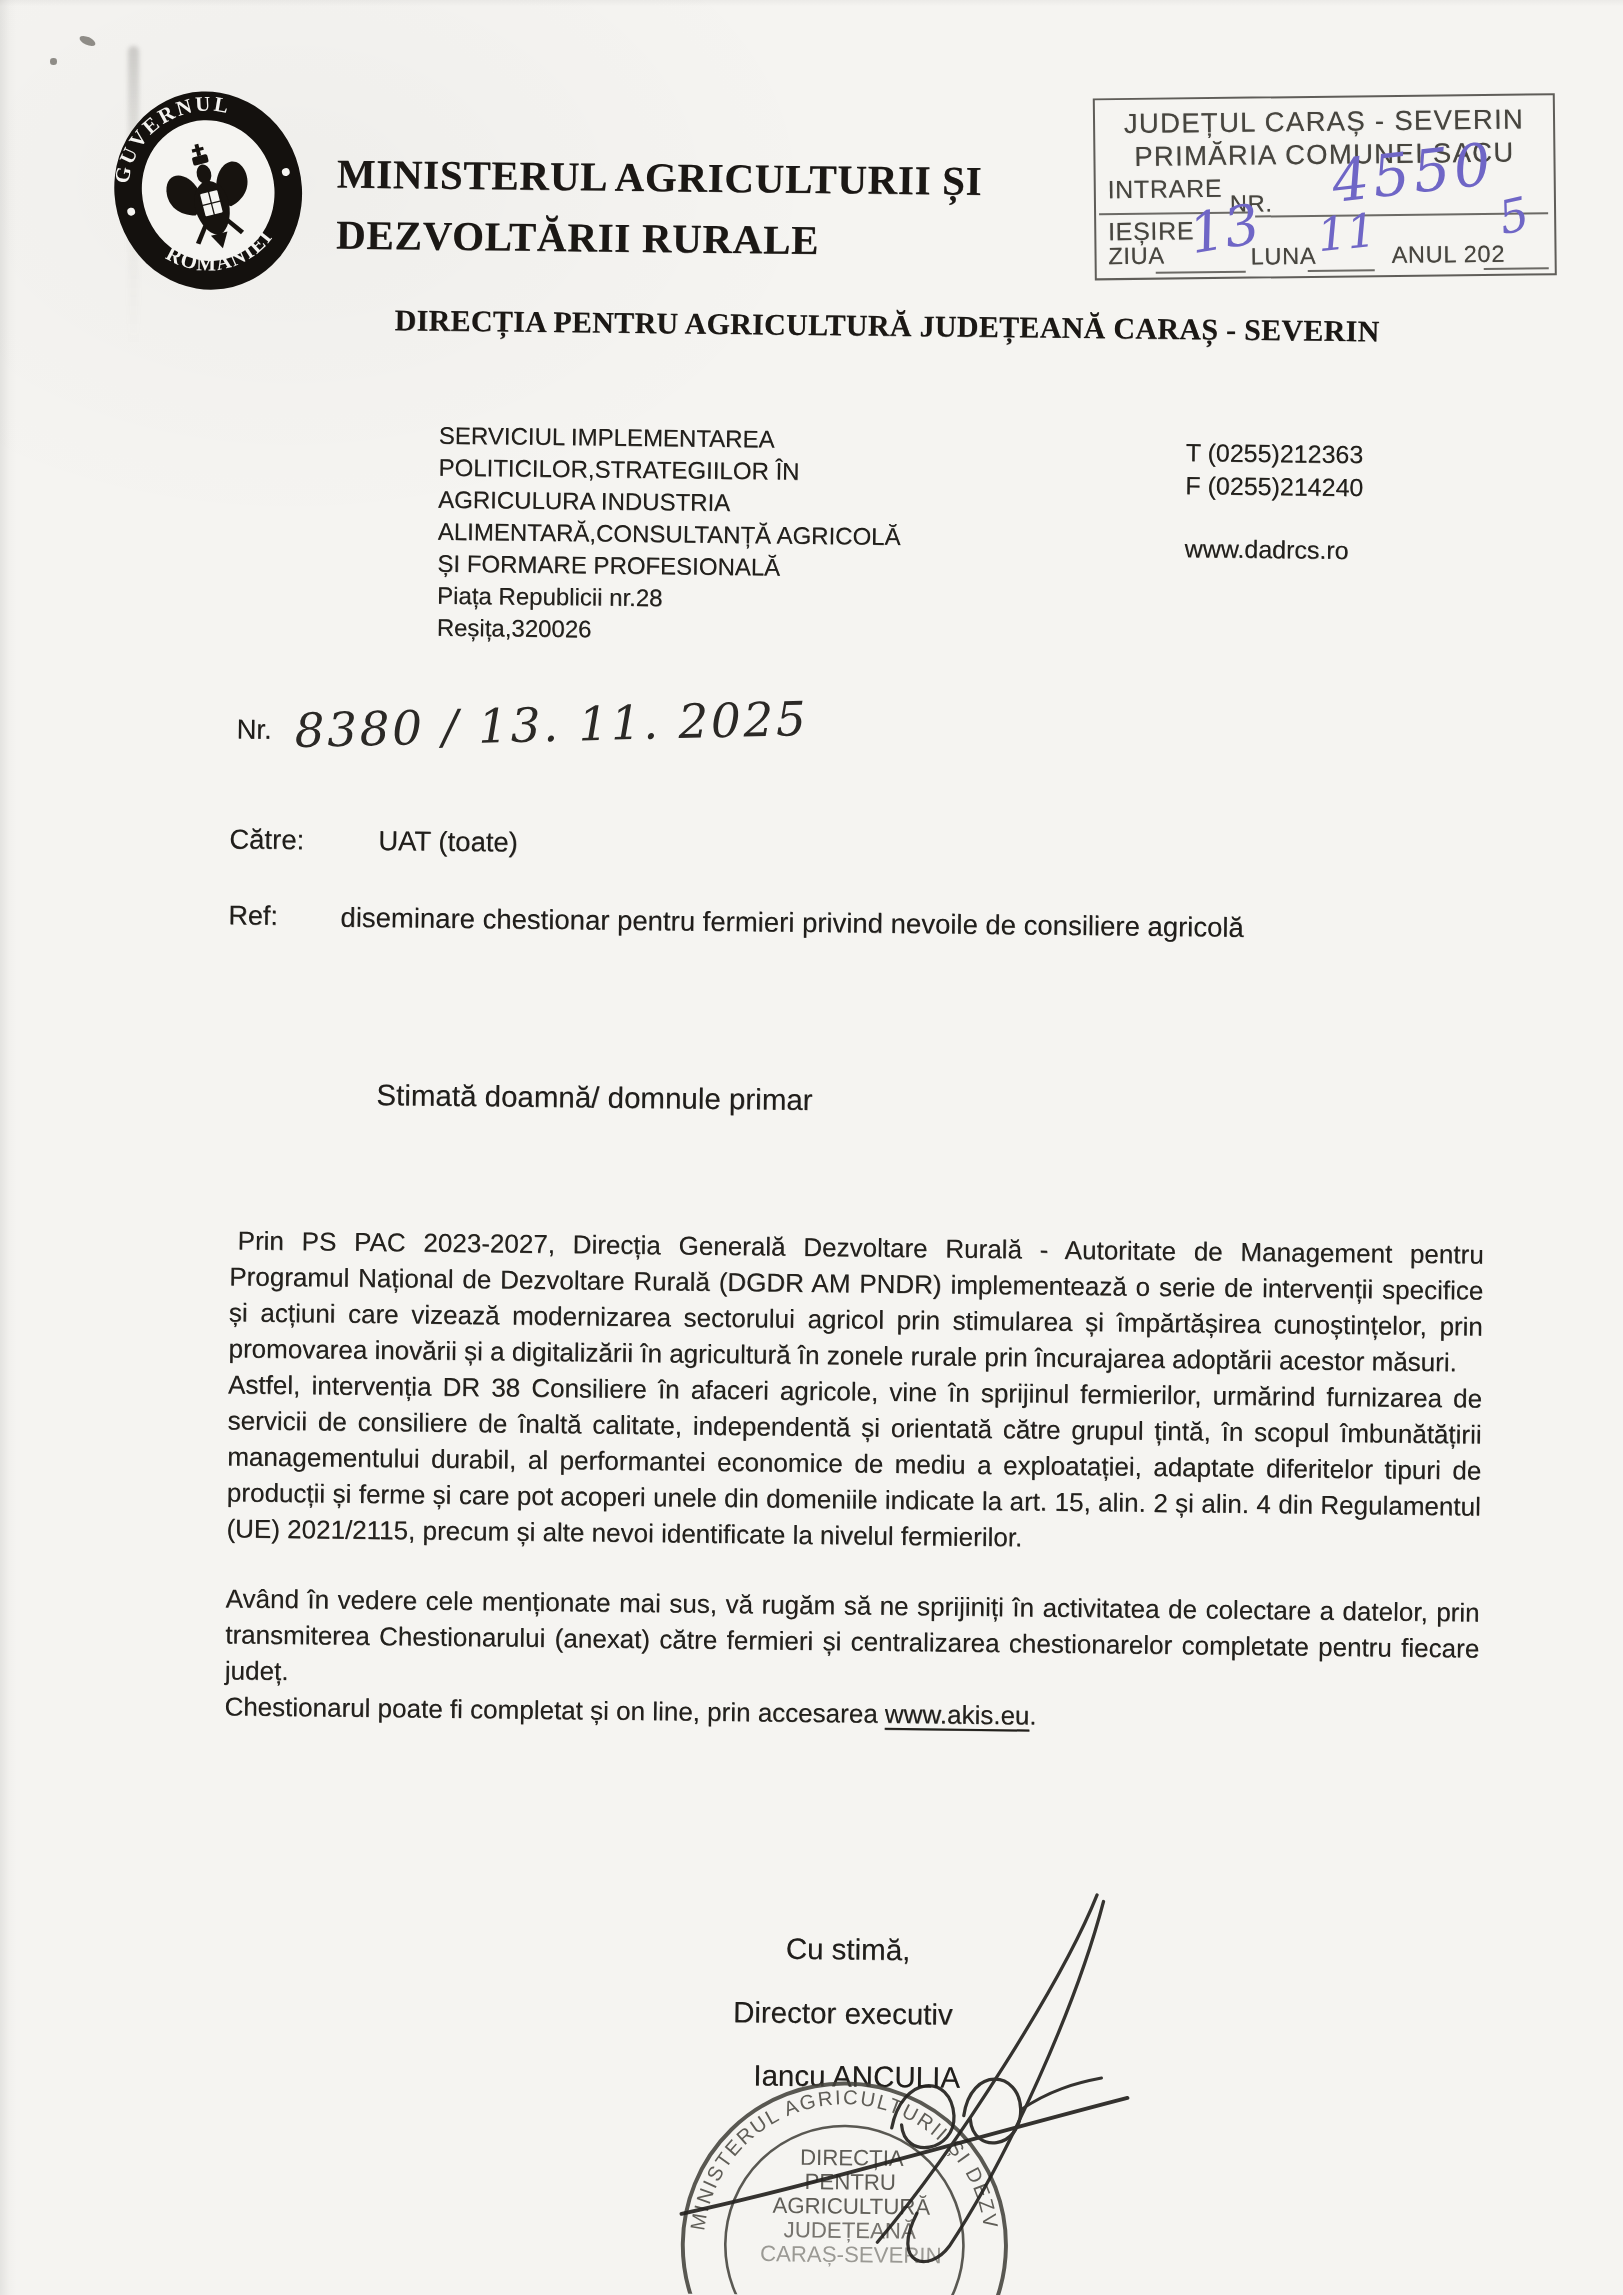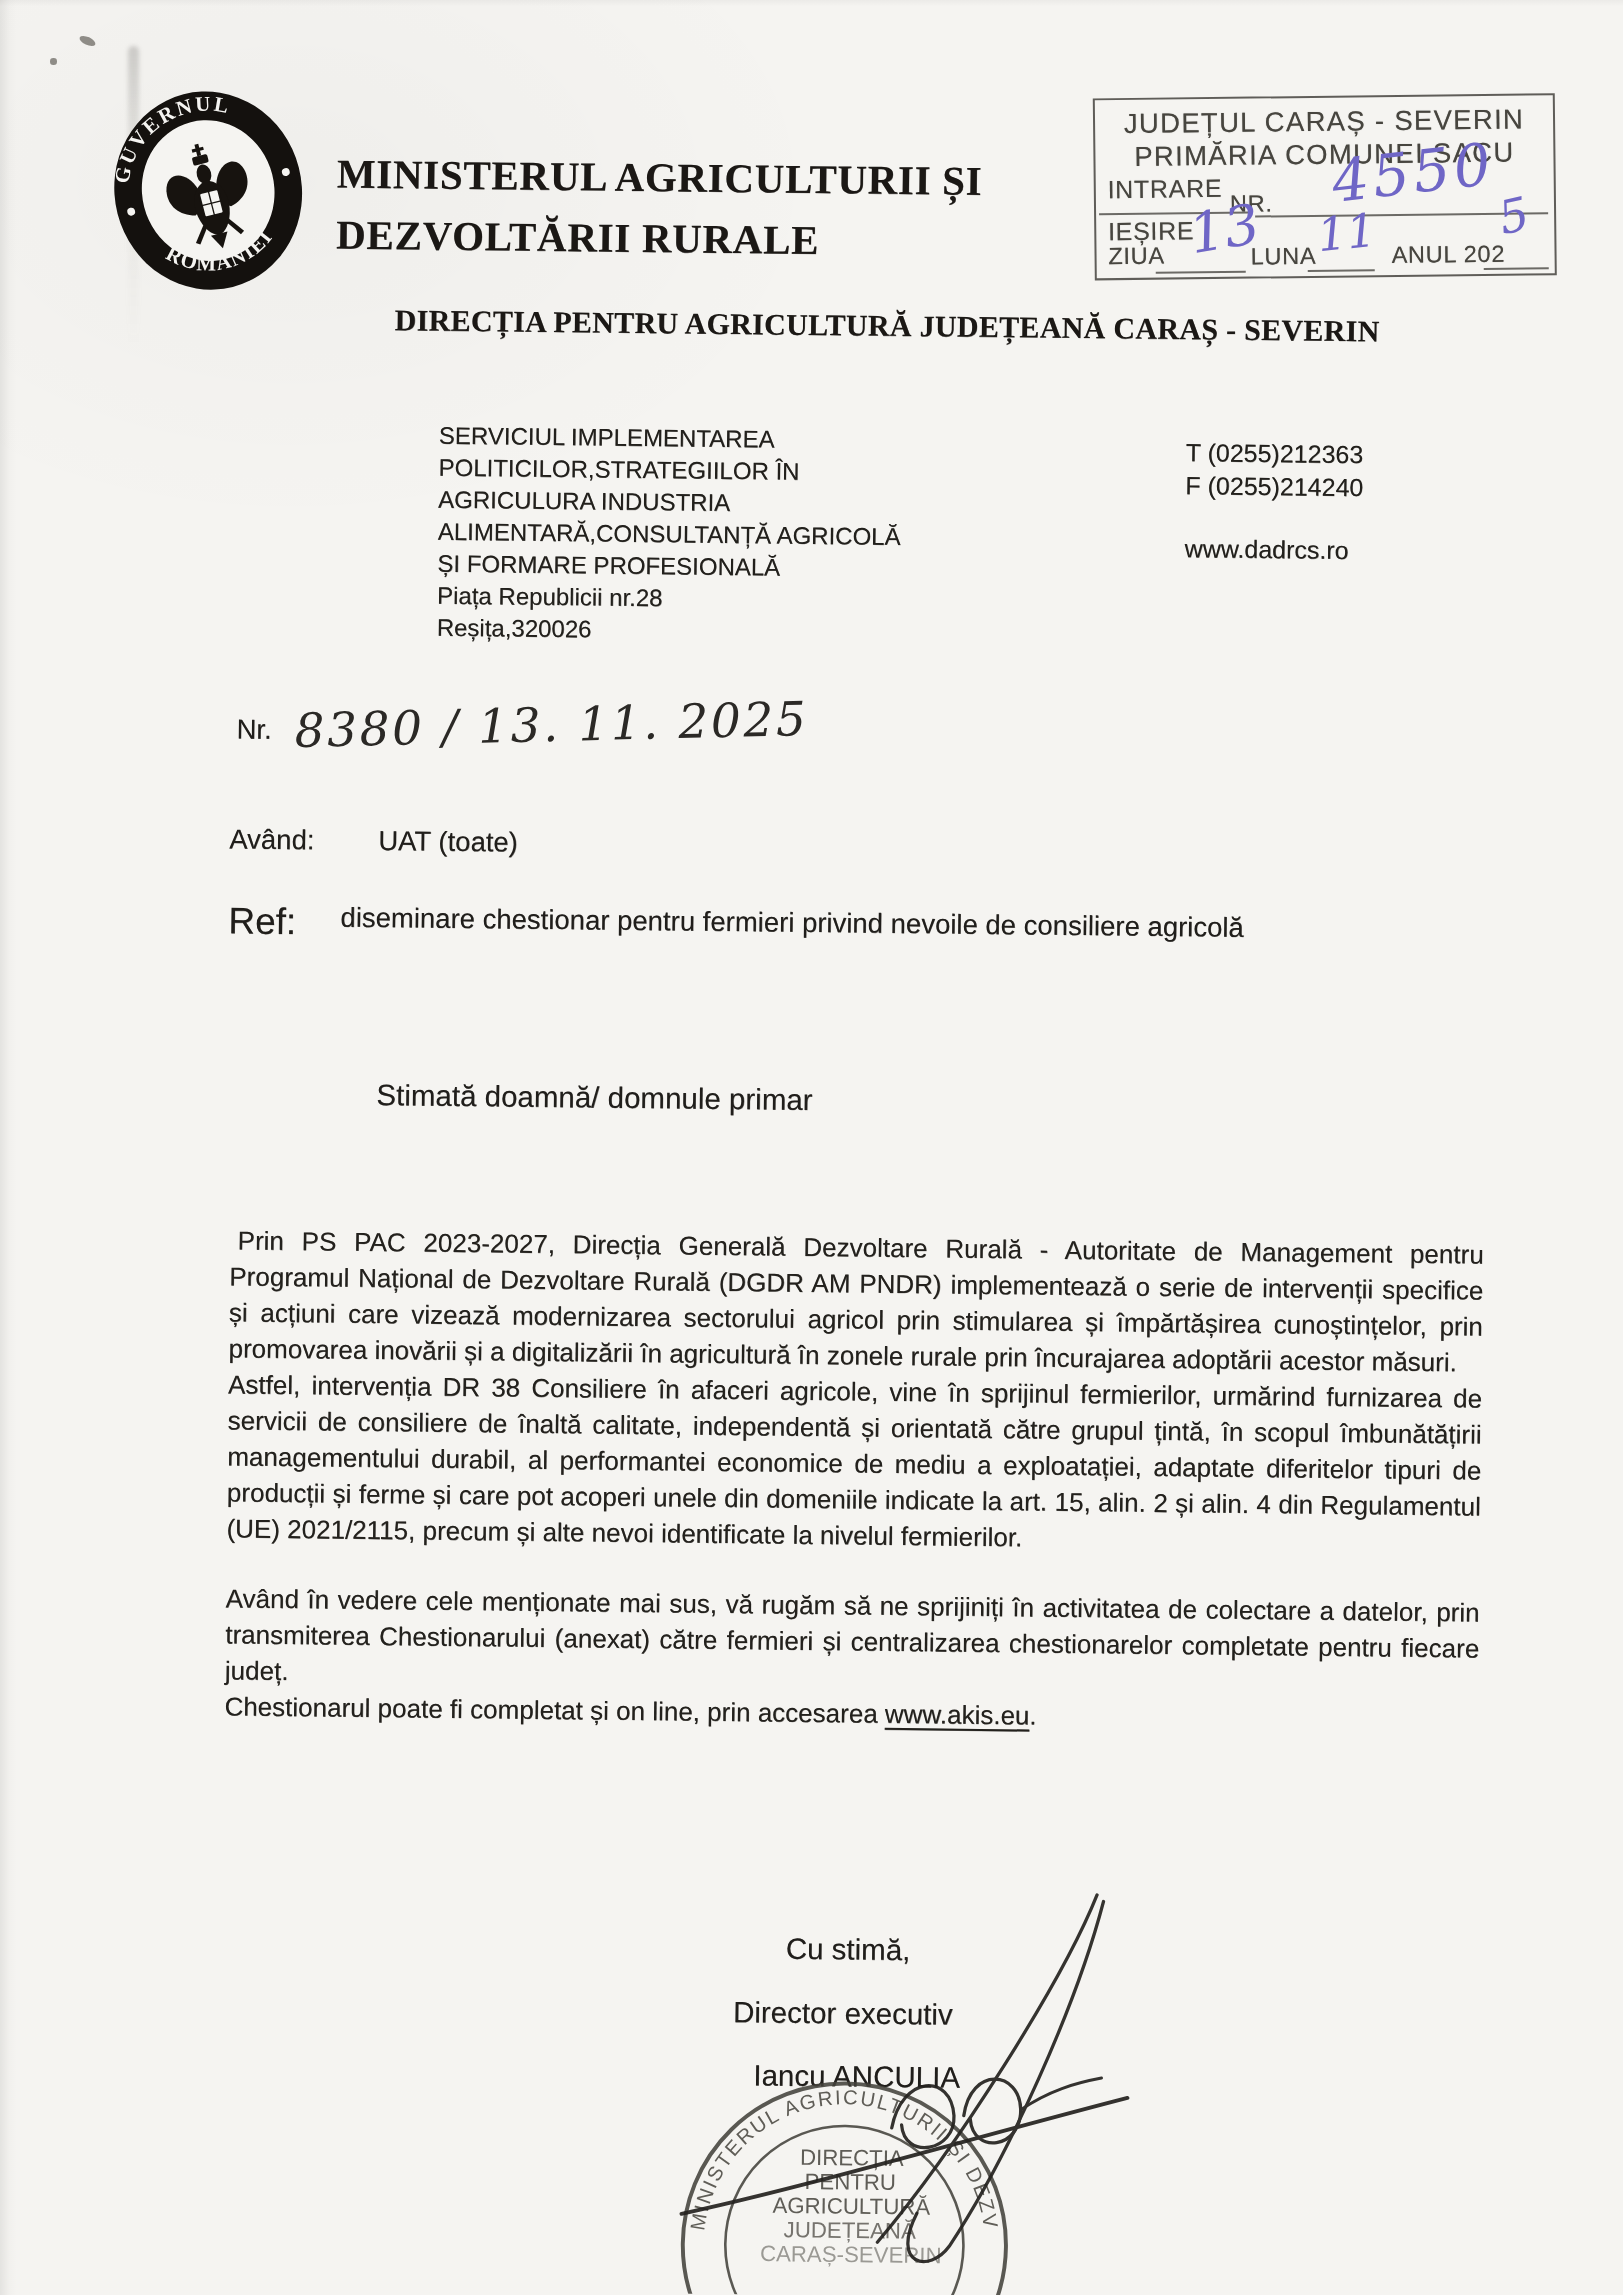--- a/index.html
+++ b/index.html
@@ -33,21 +33,21 @@
   .regstamp .r1{left:0;top:7.9px;width:100%;text-align:center;font-size:27.5px;letter-spacing:1.3px;}
   .regstamp .r2{left:0;top:41px;width:100%;text-align:center;font-size:27.5px;letter-spacing:1.3px;}
   .rlabel{position:absolute;font-size:25px;letter-spacing:0.7px;}
   .blue{color:#6f66c6;text-shadow:none;font-weight:400;}
 
   
   .nr-row{left:233px;top:720px;font-size:27.5px;}
   .nr-hand{left:291px;top:700px;font-size:47px;letter-spacing:2.6px;color:#2b2926;transform:rotate(-2deg);white-space:nowrap;}
   .catre-label{left:227px;top:830px;font-size:27.5px;}
   .catre-value{left:376px;top:830px;font-size:27.5px;}
-  .ref-label{left:227px;top:907px;font-size:37px;}
+  .ref-label{left:227px;top:907px;font-size:27px;}
   .ref-value{left:339px;top:907px;font-size:27.5px;white-space:nowrap;}
   .salutation{left:377px;top:1083px;font-size:29.5px;}
 
   
   .body-block{left:232px;top:1229px;width:1254px;font-size:26px;line-height:36px;text-align:justify;color:#23211d;}
   .body-block p{margin:0;}
   .body-block .gap{margin-top:34px;}
   .u-link{text-decoration:underline;text-decoration-thickness:2px;text-underline-offset:4.6px;}
 
   
@@ -148,21 +148,21 @@
 
     <div class="abs contact ink">
       <div>T (0255)212363</div>
       <div>F (0255)214240</div>
       <div class="site">www.dadrcs.ro</div>
     </div>
 
     <div class="abs nr-row ink">Nr.</div>
     <div class="abs hand nr-hand">8380 / 13. 11. 2025</div>
 
-    <div class="abs catre-label ink">Având:</div>
+    <div class="abs catre-label ink">Către:</div>
     <div class="abs catre-value ink">UAT (toate)</div>
     <div class="abs ref-label ink">Ref:</div>
     <div class="abs ref-value ink">diseminare chestionar pentru fermieri privind nevoile de consiliere agricolă</div>
 
     <div class="abs salutation ink">Stimată doamnă/ domnule primar</div>
 
     <div class="abs body-block ink">
       <p style="text-indent:7.9px;">Prin PS PAC 2023-2027, Direcția Generală Dezvoltare Rurală - Autoritate de Management pentru Programul Național de Dezvoltare Rurală (DGDR AM PNDR) implementează o serie de intervenții specifice și acțiuni care vizează modernizarea sectorului agricol prin stimularea și împărtășirea cunoștințelor, prin promovarea inovării și a digitalizării în agricultură în zonele rurale prin încurajarea adoptării acestor măsuri.</p>
       <p>Astfel, intervenția DR 38 Consiliere în afaceri agricole, vine în sprijinul fermierilor, urmărind furnizarea de servicii de consiliere de înaltă calitate, independentă și orientată către grupul țintă, în scopul îmbunătățirii managementului durabil, al performantei economice de mediu a exploatației, adaptate diferitelor tipuri de producții și ferme și care pot acoperi unele din domeniile indicate la art. 15, alin. 2 și alin. 4 din Regulamentul (UE) 2021/2115, precum și alte nevoi identificate la nivelul fermierilor.</p>
       <p class="gap">Având în vedere cele menționate mai sus, vă rugăm să ne sprijiniți în activitatea de colectare a datelor, prin transmiterea Chestionarului (anexat) către fermieri și centralizarea chestionarelor completate pentru fiecare județ.</p>

